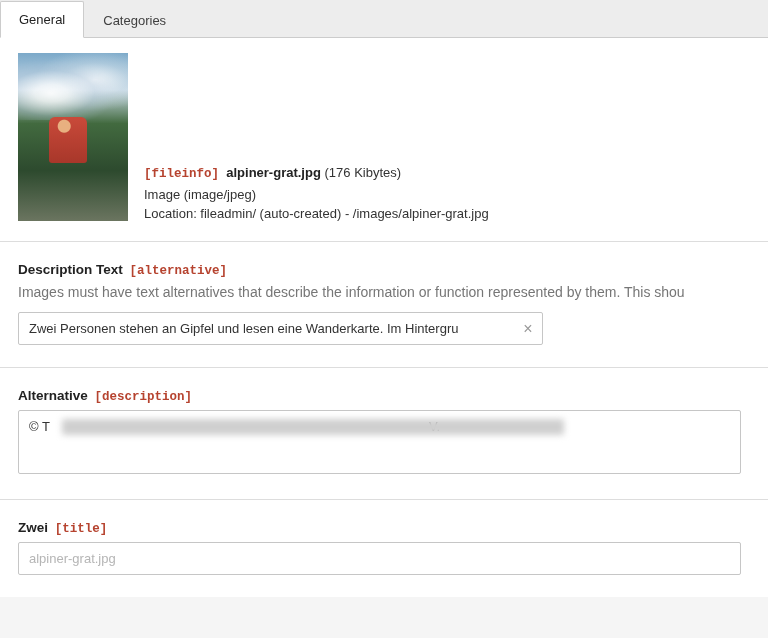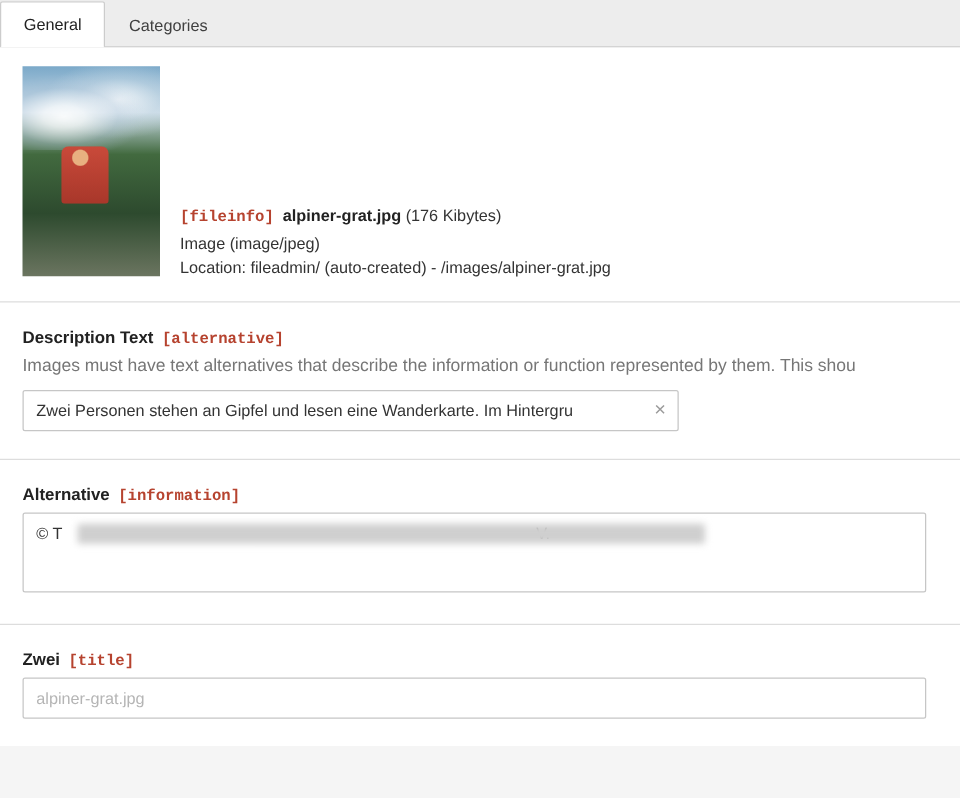--- a/index.html
+++ b/index.html
@@ -200,21 +200,21 @@
     <div class="helptext">Images must have text alternatives that describe the information or function represented by them. This shou</div>
     <div class="input-wrap">
       <input class="text-input" type="text" value="Zwei Personen stehen an Gipfel und lesen eine Wanderkarte. Im Hintergru" style="">
       <button class="clear-btn">×</button>
     </div>
   </div>
 
   <div class="section">
     <div class="section-label">
       <span>Alternative</span>
-      <span class="propname">[information]</span>
+      <span class="propname">[description]</span>
     </div>
     <div class="textarea-wrap">
       <textarea class="textarea" id="desc-ta" style="">© T                                                                                                         V.</textarea>
       <div class="blur-overlay"></div>
     </div>
   </div>
 
   <div class="section">
     <div class="section-label">
       <span>Zwei</span>

